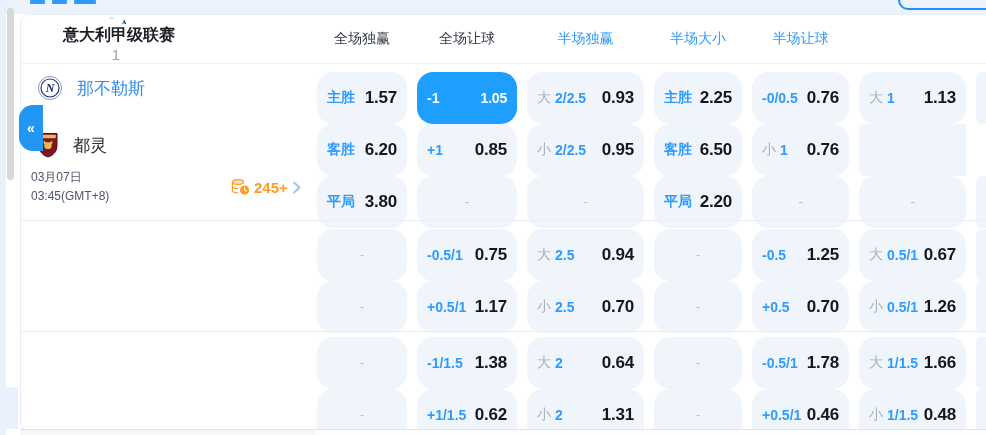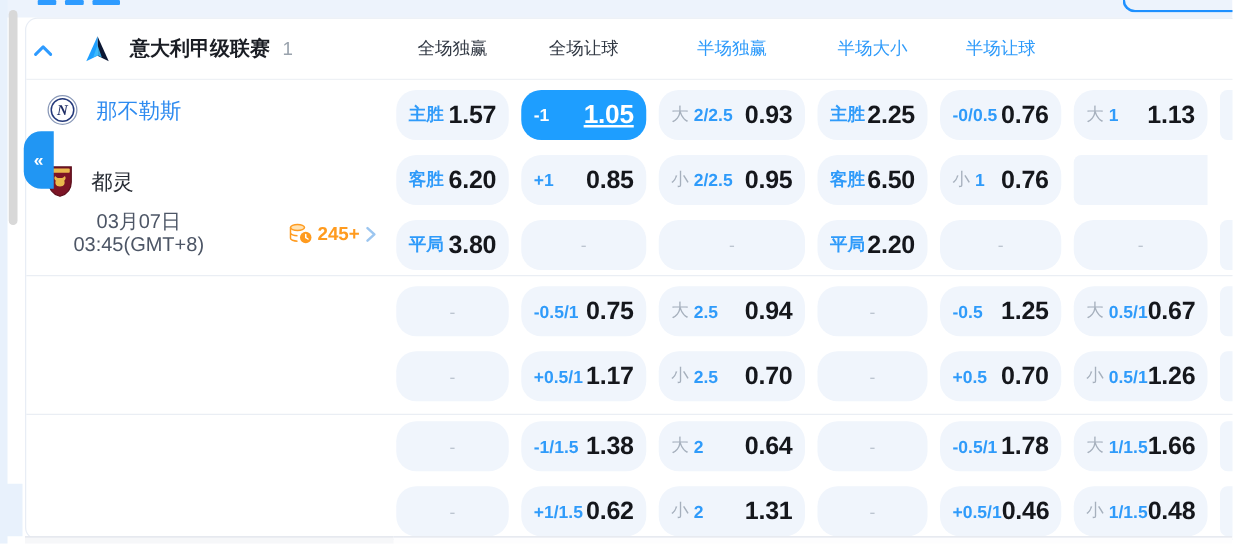--- a/index.html
+++ b/index.html
@@ -22,60 +22,60 @@
   .below-strip .bl{width:295px;background:#f6f7f9;border-top:1px solid #dfe4ec;}
   .below-strip .br{flex:1;background:#fdfdfe;border-top:1px solid #dfe4ec;}
 
   
   .card{position:absolute;left:20px;top:14px;width:972px;background:#fff;
     border:1px solid #e8edf5;border-radius:10px;}
   .collapse-tab{position:absolute;left:-2px;top:90px;width:24px;height:46px;
     background:#2196f3;border-radius:14px 0 0 14px;display:flex;align-items:center;justify-content:center;
     color:#fff;font-size:14px;font-weight:700;z-index:3;}
   .card-header{position:relative;height:48px;border-bottom:1px solid #eef1f5;}
-  .league{position:absolute;left:6px;top:0;height:48px;display:flex;align-items:center;}
+  .league{position:absolute;left:26px;top:0;height:48px;display:flex;align-items:center;flex-direction:column;}
   .league .chev{margin-top:2px;}
   .league .logo{margin-left:26px;}
   .league-name{margin-left:16px;font-size:16px;font-weight:700;color:#1a1d24;}
   .league-count{margin-left:10px;font-size:15px;color:#9aa3ad;}
 
   .grid7{margin-left:296px;display:grid;grid-template-columns:90px 100px 117px 88px 97px 107px 17px;column-gap:10px;}
   .hdr-grid{align-items:center;height:48px;}
   .hcol{text-align:center;font-size:14px;color:var(--header_dark,#333a45);}
   .hcol.blue{color:var(--label_blue,#2f9bfa);}
 
   
   .group{position:relative;}
   .g1{padding:8px 0 4px;}
   .g2{border-top:1px solid #eaeef4;padding:8px 0 10px;}
   .g3{border-top:1px solid #eaeef4;padding:5px 0 2px;}
   .odds-row{height:40px;margin-bottom:12px;align-items:stretch;}
   .group .odds-row:last-child{margin-bottom:0;}
   .cell{background:var(--cell_bg,#f0f5fc);border-radius:16px;display:flex;align-items:center;
-    justify-content:space-between;padding:0 10px;font-size:14px;cursor:pointer;}
+    justify-content:space-between;padding:16px 10px;font-size:14px;cursor:pointer;}
   .cell .lab{color:var(--label_blue,#2f9bfa);font-weight:600;display:flex;align-items:center;gap:4px;white-space:nowrap;}
   .cell .lab .big{color:var(--muted_gray,#a6b0bd);font-weight:400;}
   .cell .lab .line{color:var(--label_blue,#2f9bfa);}
-  .cell .val{color:var(--odds_text,#15171c);font-weight:700;font-size:20px;letter-spacing:-0.2px;}
+  .cell .val{color:var(--odds_text,#15171c);font-weight:700;font-size:17px;letter-spacing:-0.2px;}
   .cell.dash{justify-content:center;color:var(--dash_gray,#bcc5d0);cursor:default;}
   .cell.sel{background:var(--accent,#1e9eff);}
   .cell.sel .lab{color:#fff;font-weight:700;}
-  .cell.sel .val{color:#fff;font-size:21px;text-decoration:underline;}
+  .cell.sel .val{color:#fff;font-size:14px;}
   .cell.edge{padding:0;cursor:default;border-radius:6px 0 0 6px;}
 
   
   .match-info{position:absolute;left:0;top:49px;width:296px;height:156px;z-index:2;}
   .team-row{position:absolute;left:16px;display:flex;align-items:center;gap:14px;}
   .team-row.home{top:11px;}
   .team-row.away{top:68px;}
   .team-name{font-size:17px;font-weight:400;}
   .team-name.home{color:var(--home_team_blue,#2e8bf0);}
   .team-name.away{color:#262b33;}
-  .match-time{position:absolute;left:10px;top:104px;width:160px;text-align:center;
-    font-size:16px;line-height:19px;color:#4d5666;}
+  .match-time{position:absolute;left:10px;top:104px;width:160px;text-align:left;
+    font-size:12px;line-height:19px;color:#4d5666;}
   .more-markets{position:absolute;left:210px;top:114px;display:flex;align-items:center;gap:4px;cursor:pointer;}
   .more-markets .cnt{color:var(--orange,#ff9b1f);font-size:15px;font-weight:600;}
 </style>
 </head>
 <body>
 
 <div class="top-strip">
   <div class="cut-tab">
       <i></i>
       <i></i>

